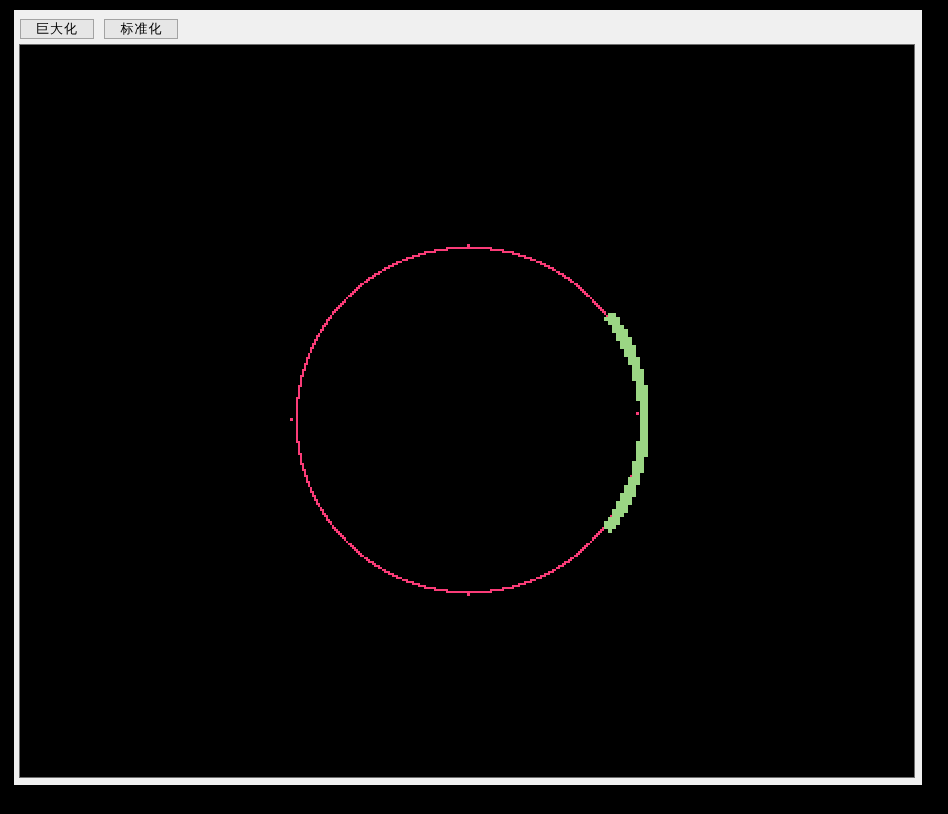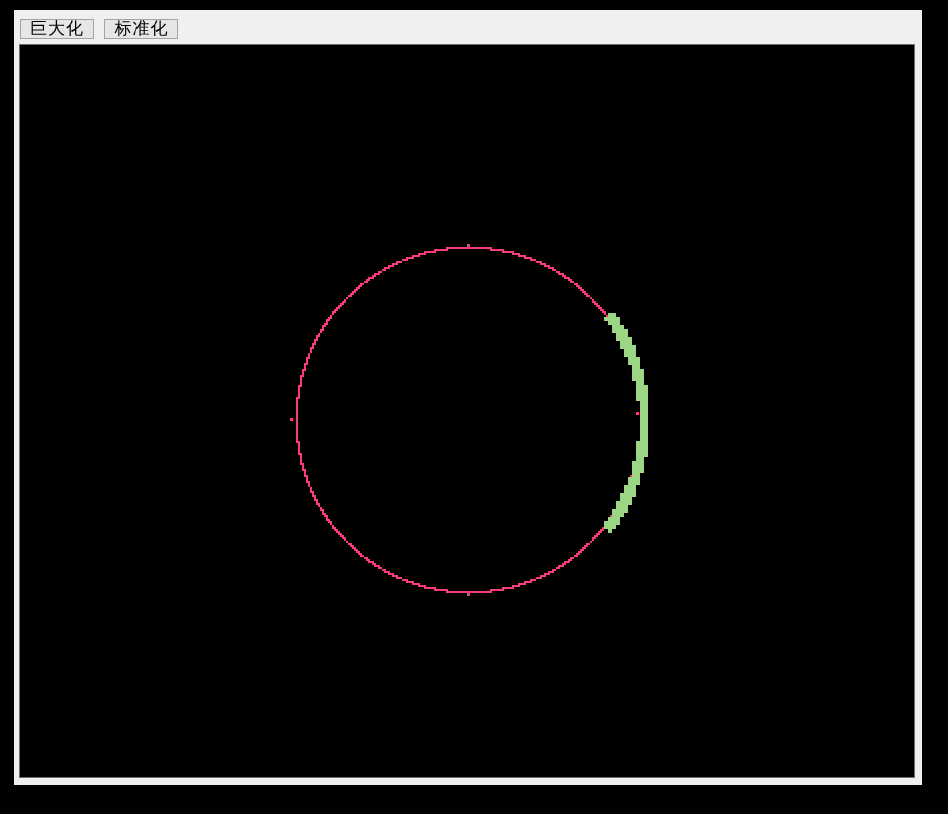--- a/index.html
+++ b/index.html
@@ -22,21 +22,21 @@
     padding: 9px 0 0 6px;
     background: #f0f0f0;
   }
   .tool-btn {
     display: inline-block;
     width: 74px; height: 20px;
     margin-right: 6px;
     background: #e6e6e6;
     border: 1px solid #a3a3a3;
     font-family: "Liberation Sans", "DejaVu Sans", sans-serif;
-    font-size: 17px;
+    font-size: 13px;
     color: #000000;
     text-align: center;
     line-height: 18px;
     letter-spacing: 1px;
     cursor: default;
   }
   .canvas-panel {
     position: absolute;
     left: 5px; top: 34px;
     width: 896px; height: 734px;

